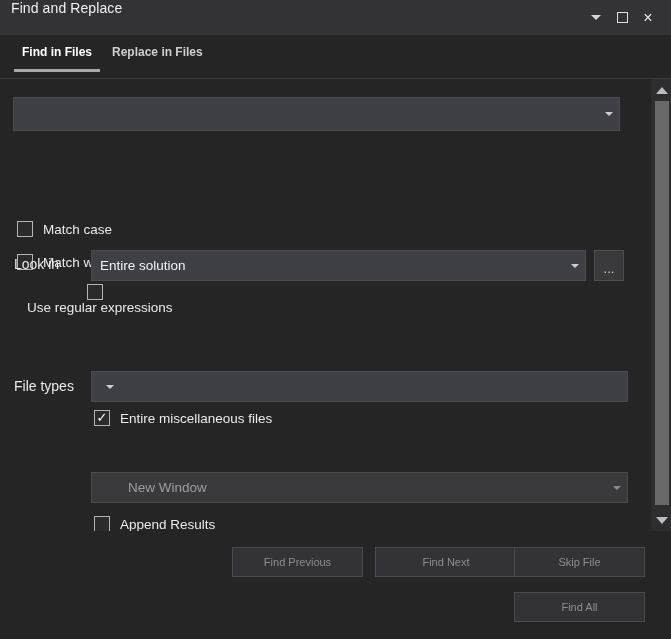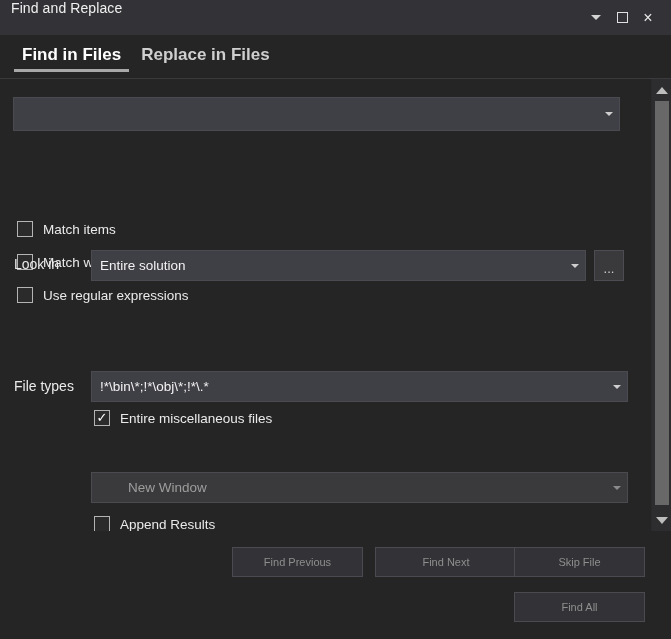--- a/index.html
+++ b/index.html
@@ -58,21 +58,21 @@
   
   .tabstrip {
     position: absolute; left: 0; top: 35px;
     width: 671px; height: 44px;
     background: #252526;
     display: flex; align-items: flex-start;
   }
   .tab {
     position: relative;
     padding: 10px 10px 0 10px;
-    font-size: 17px;
+    font-size: 12px;
     font-weight: bold;
     color: #cfcfcf;
     height: 44px;
   }
   .tab:first-child { margin-left: 12px; }
   .tab.active { color: #ffffff; }
   .tab.active::after {
     content: "";
     position: absolute;
     left: 2px; right: 2px; bottom: 7px;
@@ -252,27 +252,27 @@
 <div class="panel">
   <div class="content">
 
     <div class="field search-combo">
       <span class="val"></span>
       <span class="caret"></span>
     </div>
 
     <div class="cbrow" style="left:17px; top:139px;">
       <span class="cbox"></span>
-      <span class="cblabel">Match items</span>
+      <span class="cblabel">Match case</span>
     </div>
     <div class="cbrow" style="left:17px; top:172px;">
       <span class="cbox"></span>
       <span class="cblabel">Match whole word</span>
     </div>
-    <div class="cbrow" style="left:17px; top:205px;">
+    <div class="cbrow" style="left:17px; top:205px;flex-direction:column;">
       <span class="cbox"></span>
       <span class="cblabel">Use regular expressions</span>
     </div>
 
     <div class="row-label" style="left:14px; top:176px;"></div>
 
     <div class="row-label" style="left:14px; top:177px;">Look in</div>
 
     <div class="field" style="position:absolute; left:91px; top:171px; width:495px;">
       <span class="val">Entire solution</span>
@@ -289,21 +289,20 @@
     </div>
     <div class="cbrow" style="left:94px; top:328px;">
       <span class="cbox">
         <span class="tick">✓</span>
       </span>
       <span class="cblabel">Entire miscellaneous files</span>
     </div>
 
     <div class="row-label" style="left:14px; top:299px;">File types</div>
     <div class="field" style="position:absolute; left:91px; top:292px; width:537px;">
-      <span class="val">!*\bin\*;!*\obj\*;!*\.*</span>
       <span class="caret"></span>
     </div>
 
     <div class="cbrow" style="left:94px; top:434px;">
       <span class="cbox"></span>
       <span class="cblabel">Append Results</span>
     </div>
 
     <div class="field" style="position:absolute; left:91px; top:393px; width:537px; background:#3a3a3d;padding-left:36px;">
       <span class="val dim">New Window</span>

